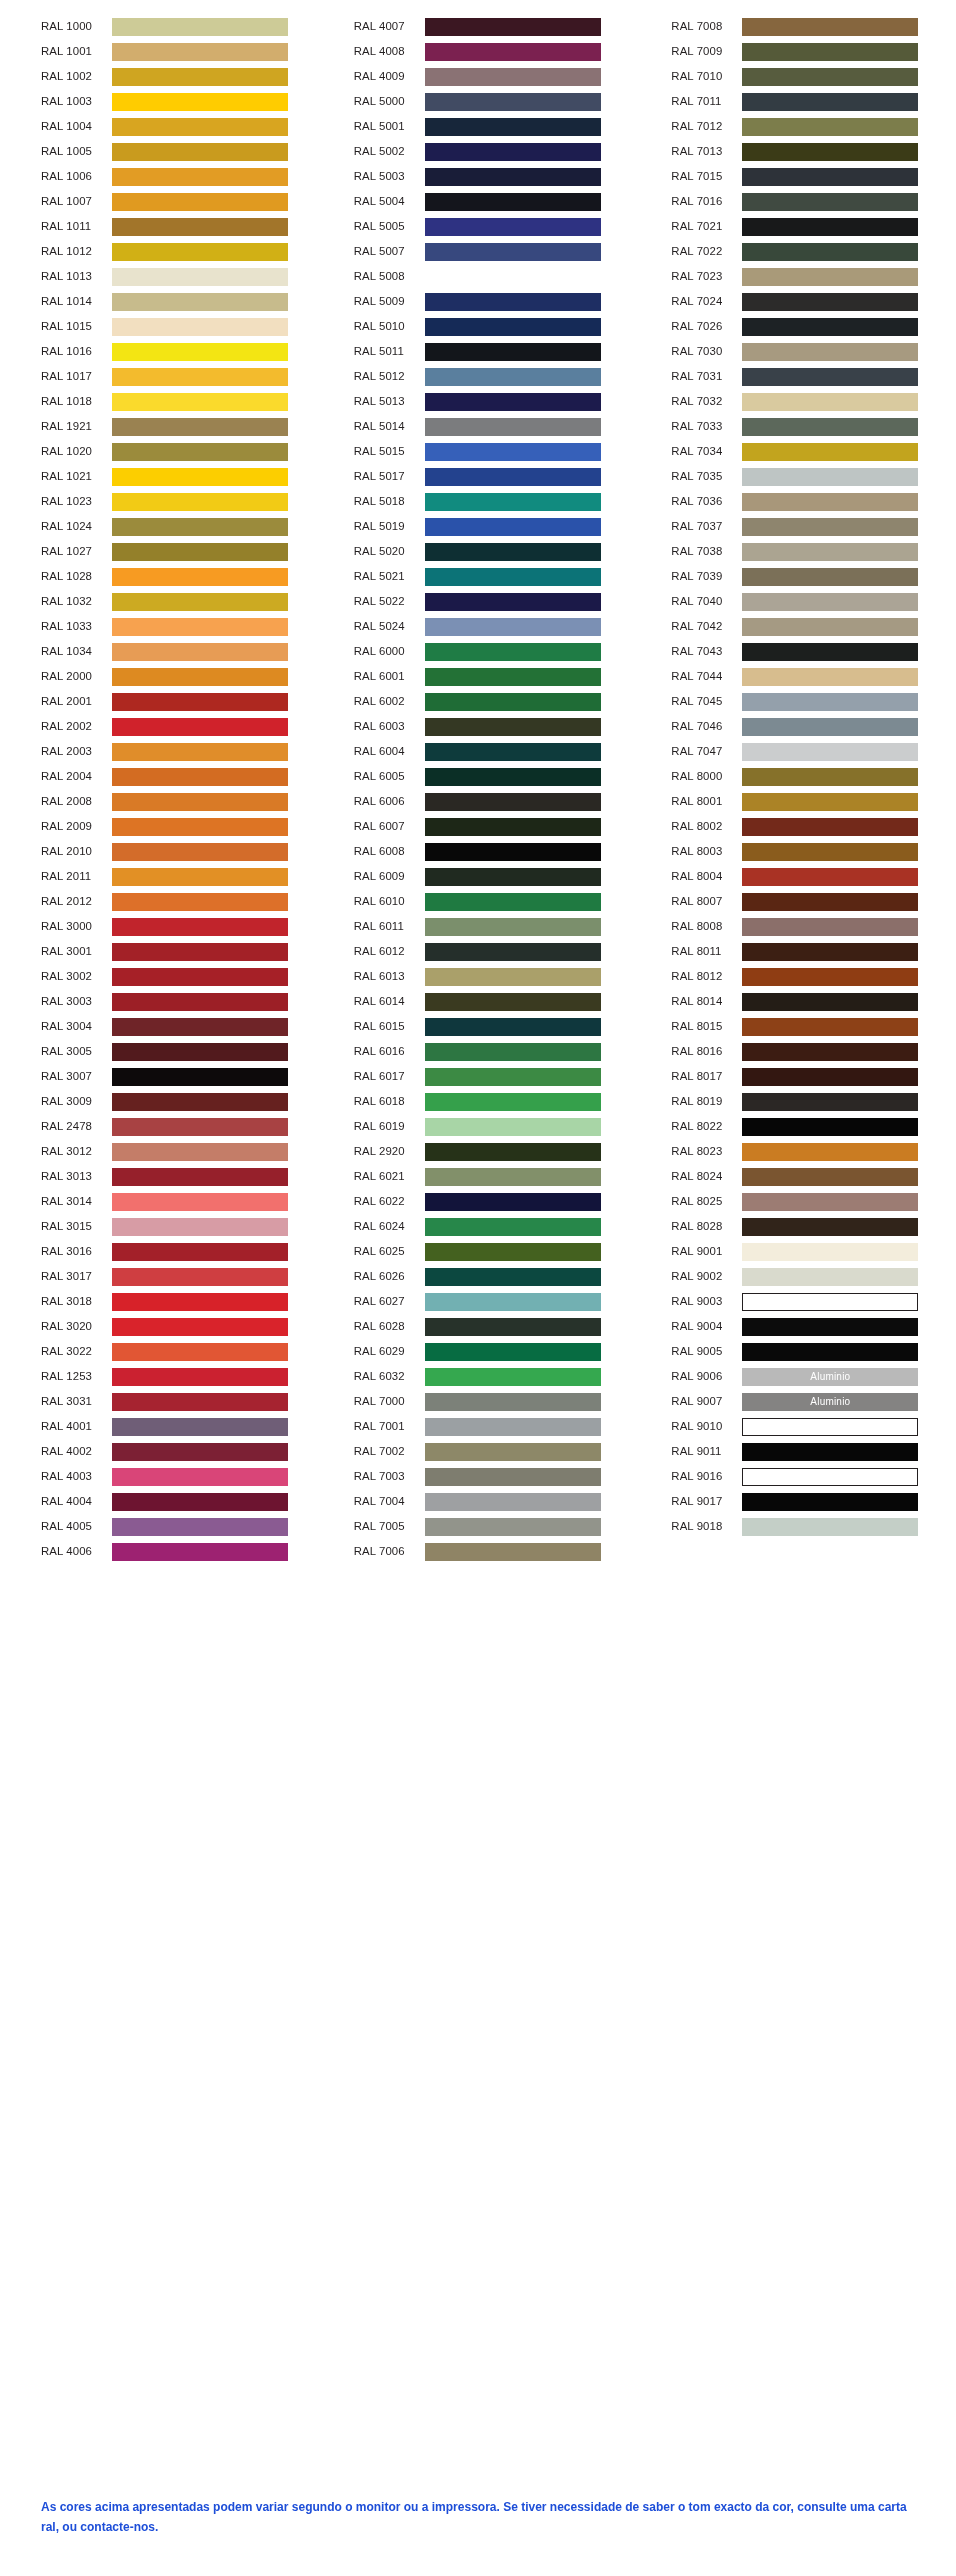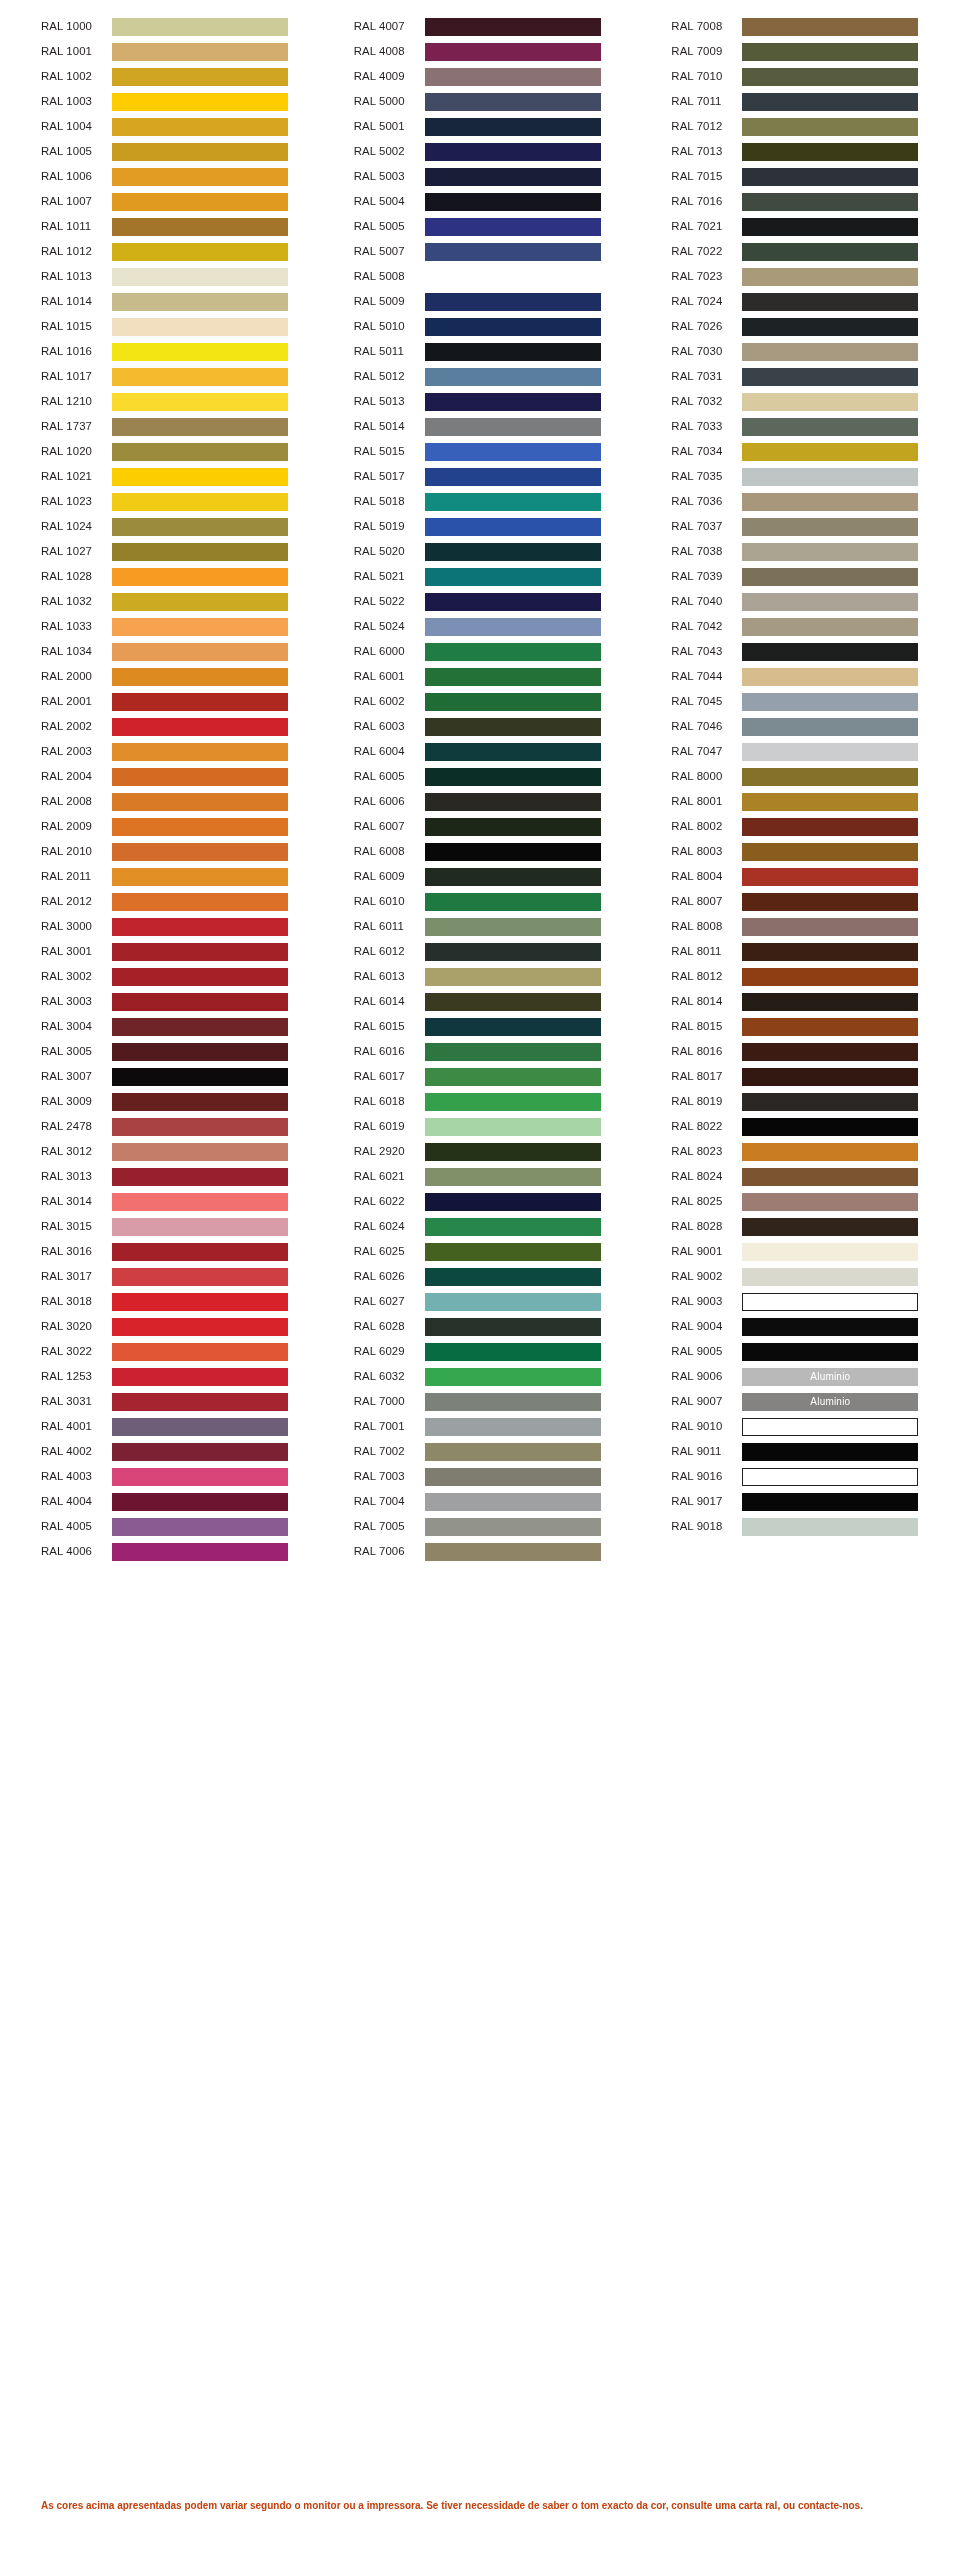--- a/index.html
+++ b/index.html
@@ -81,24 +81,24 @@
 
   
   .col-2 .ral-label { margin-left: 35px; }
   .col-3 .ral-label { margin-left: 34px; }
 
   #footer-note {
     position: absolute;
     left: 41px;
     top: 2498px;
     width: 873px;
-    font-size: 10px;
+    font-size: 12px;
     font-weight: bold;
     line-height: 1.65;
-    color: #c2410c;
+    color: #1d4ed8;
     font-family: "Liberation Sans", sans-serif;
   }
 </style>
 </head>
 <body>
 
 <div id="chart-wrap">
 
   <div id="columns">
       <div class="ral-column col-1">
@@ -156,25 +156,25 @@
         </div>
         <div class="ral-row">
           <div class="ral-label">RAL 1016</div>
           <div class="ral-swatch" style="background-color: rgb(243, 229, 19);"></div>
         </div>
         <div class="ral-row">
           <div class="ral-label">RAL 1017</div>
           <div class="ral-swatch" style="background-color: rgb(243, 187, 45);"></div>
         </div>
         <div class="ral-row">
-          <div class="ral-label">RAL 1210</div>
+          <div class="ral-label">RAL 1018</div>
           <div class="ral-swatch" style="background-color: rgb(250, 218, 44);"></div>
         </div>
         <div class="ral-row">
-          <div class="ral-label">RAL 1737</div>
+          <div class="ral-label">RAL 1921</div>
           <div class="ral-swatch" style="background-color: rgb(154, 130, 81);"></div>
         </div>
         <div class="ral-row">
           <div class="ral-label">RAL 1020</div>
           <div class="ral-swatch" style="background-color: rgb(155, 139, 60);"></div>
         </div>
         <div class="ral-row">
           <div class="ral-label">RAL 1021</div>
           <div class="ral-swatch" style="background-color: rgb(252, 206, 0);"></div>
         </div>

